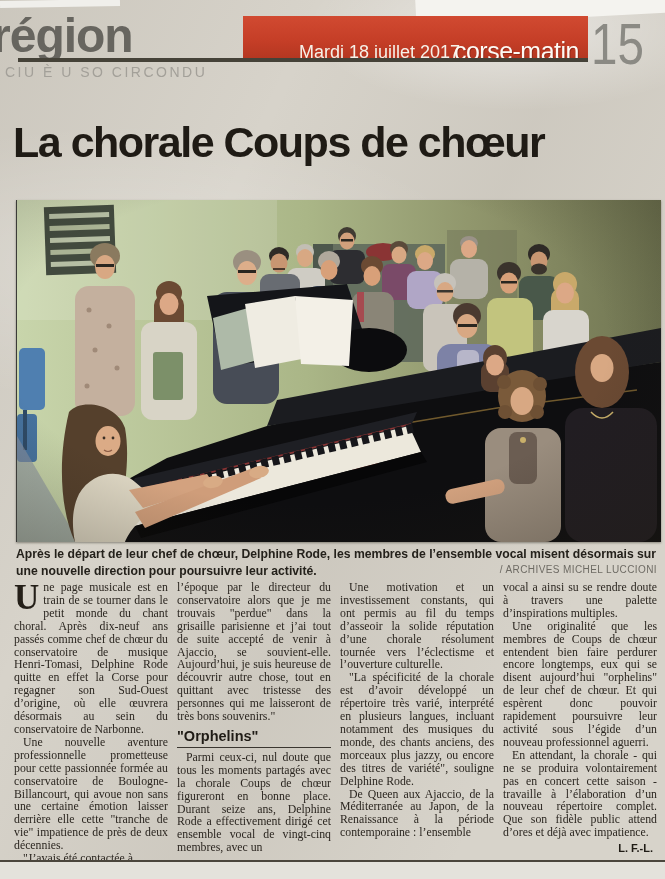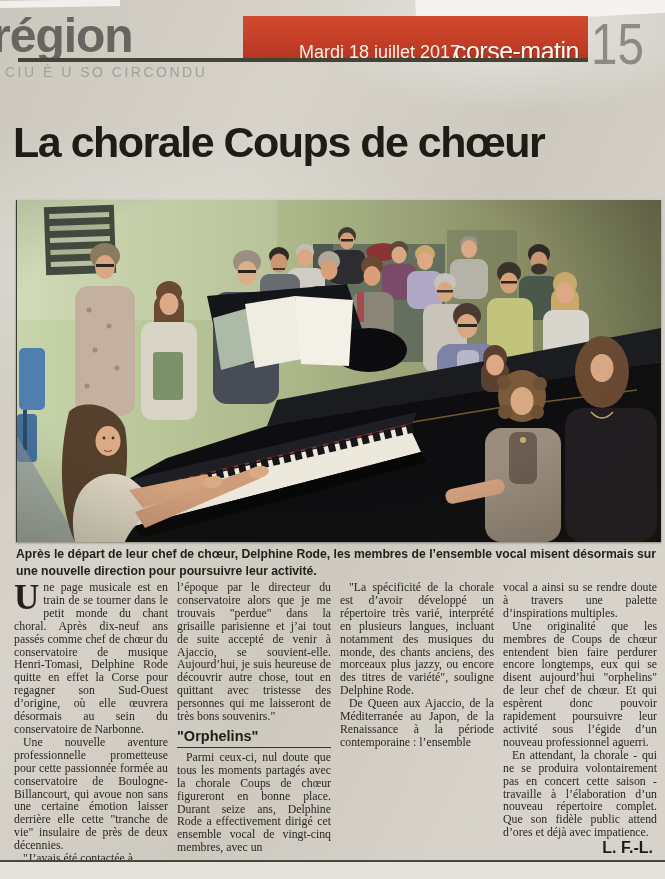--- a/index.html
+++ b/index.html
@@ -38,21 +38,21 @@
 
   
   .article{position:absolute;left:14px;top:581px;width:646px;height:281px;display:flex;gap:9px;
     font-family:"Liberation Serif","DejaVu Serif",serif;font-size:11.8px;line-height:12.9px;color:#2b2620;text-align:justify;}
   .col{width:154px;overflow:hidden;}
   .col p{margin:0;}
   .col p.ind{text-indent:9px;}
   .dropcap{float:left;font-size:35px;line-height:30px;font-weight:700;padding:2px 4px 0 0;color:#241f18;font-family:"Liberation Serif",serif;}
   .it{}
   .subhead{font-family:"Liberation Sans",sans-serif;font-weight:700;font-size:14.5px;color:#1f1b15;margin:7px 0 3px 0;padding-bottom:4px;border-bottom:1.5px solid #3a3630;text-align:left;}
-  .signature{text-align:right;font-family:"Liberation Sans",sans-serif;font-weight:700;font-size:16px;color:#1f1b15;margin-top:3px;padding-right:4px;}
+  .signature{text-align:right;font-family:"Liberation Sans",sans-serif;font-weight:700;font-size:11px;color:#1f1b15;margin-top:3px;padding-right:4px;}
 </style>
 </head>
 <body>
 
 <div id="page">
 
   <div class="scan-top-wedge"></div>
   <div class="scan-top-left"></div>
 
   <div class="region-title">région</div>
@@ -254,34 +254,36 @@
         <ellipse cx="196" cy="282" rx="10" ry="6" fill="#d8ab85" transform="rotate(-12 196 282)"></ellipse>
         <ellipse cx="242" cy="272" rx="10" ry="6" fill="#d8ab85" transform="rotate(-12 242 272)"></ellipse>
       </g>
 
       <rect x="0" y="0" width="644" height="342" fill="url(#vig)"></rect>
     </svg>
   </div>
 
   <div class="caption">
     <span>Après le départ de leur chef de chœur, Delphine Rode, les membres de l’ensemble vocal misent désormais sur une nouvelle direction pour poursuivre leur activité.</span>
+    <span class="caption-credit">/ ARCHIVES MICHEL LUCCIONI</span>
   </div>
 
   <div class="article">
     <div class="col">
       <p><span class="dropcap">U</span><span>ne page musicale est en train de se tourner dans le petit monde du chant choral. Après dix-neuf ans passés comme chef de chœur du conservatoire de musique Henri-Tomasi, Delphine Rode quitte en effet la Corse pour regagner son Sud-Ouest d’origine, où elle œuvrera désormais au sein du conservatoire de Narbonne.</span></p>
-      <p class="ind"><span>Une nouvelle aventure professionnelle prometteuse pour cette passionnée formée au conservatoire de Boulogne-Billancourt, qui avoue non sans une certaine émotion laisser derrière elle cette </span><span class="it">"tranche de vie"</span><span> insulaire de près de deux décennies.</span></p>
+      <p class="ind"><span>Une nouvelle aventure professionnelle prometteuse pour cette passionnée formée au conservatoire de Boulogne-Billancourt, qui avoue non sans une certaine émotion laisser derrière elle cette </span><span class="it">"tranche de vie"</span><span> impatience de près de deux décennies.</span></p>
       <p class="ind it"><span>"J’avais été contactée à</span></p>
     </div>
     <div class="col">
       <p><span class="it">l’époque par le directeur du conservatoire alors que je me trouvais "perdue" dans la grisaille parisienne et j’ai tout de suite accepté de venir à Ajaccio, </span><span>se souvient-elle.</span><span class="it"> Aujourd’hui, je suis heureuse de découvrir autre chose, tout en quittant avec tristesse des personnes qui me laisseront de très bons souvenirs."</span></p>
       <div class="subhead">"Orphelins"</div>
       <p class="ind"><span>Parmi ceux-ci, nul doute que tous les moments partagés avec la chorale Coups de chœur figureront en bonne place. Durant seize ans, Delphine Rode a effectivement dirigé cet ensemble vocal de vingt-cinq membres, avec un</span></p>
     </div>
     <div class="col">
+      <p class="ind"><span>Une motivation et un investissement constants, qui ont permis au fil du temps d’asseoir la solide réputation d’une chorale résolument tournée vers l’éclectisme et l’ouverture culturelle.</span></p>
       <p class="ind"><span class="it">"La spécificité de la chorale est d’avoir développé un répertoire très varié, interprété en plusieurs langues, incluant notamment des musiques du monde, des chants anciens, des morceaux plus jazzy, ou encore des titres de variété"</span><span>, souligne Delphine Rode.</span></p>
       <p class="ind"><span>De Queen aux Ajaccio, de la Méditerranée au Japon, de la Renaissance à la période contemporaine : l’ensemble</span></p>
     </div>
     <div class="col">
       <p><span>vocal a ainsi su se rendre doute à travers une palette d’inspirations multiples.</span></p>
       <p class="ind"><span>Une originalité que les membres de Coups de chœur entendent bien faire perdurer encore longtemps, eux qui se disent aujourd’hui </span><span class="it">"orphelins"</span><span> de leur chef de chœur. Et qui espèrent donc pouvoir rapidement poursuivre leur activité sous l’égide d’un nouveau professionnel aguerri.</span></p>
       <p class="ind"><span>En attendant, la chorale - qui ne se produira volontairement pas en concert cette saison - travaille à l’élaboration d’un nouveau répertoire complet. Que son fidèle public attend d’ores et déjà avec impatience.</span></p>
       <div class="signature">L. F.-L.</div>
     </div>
   </div>

